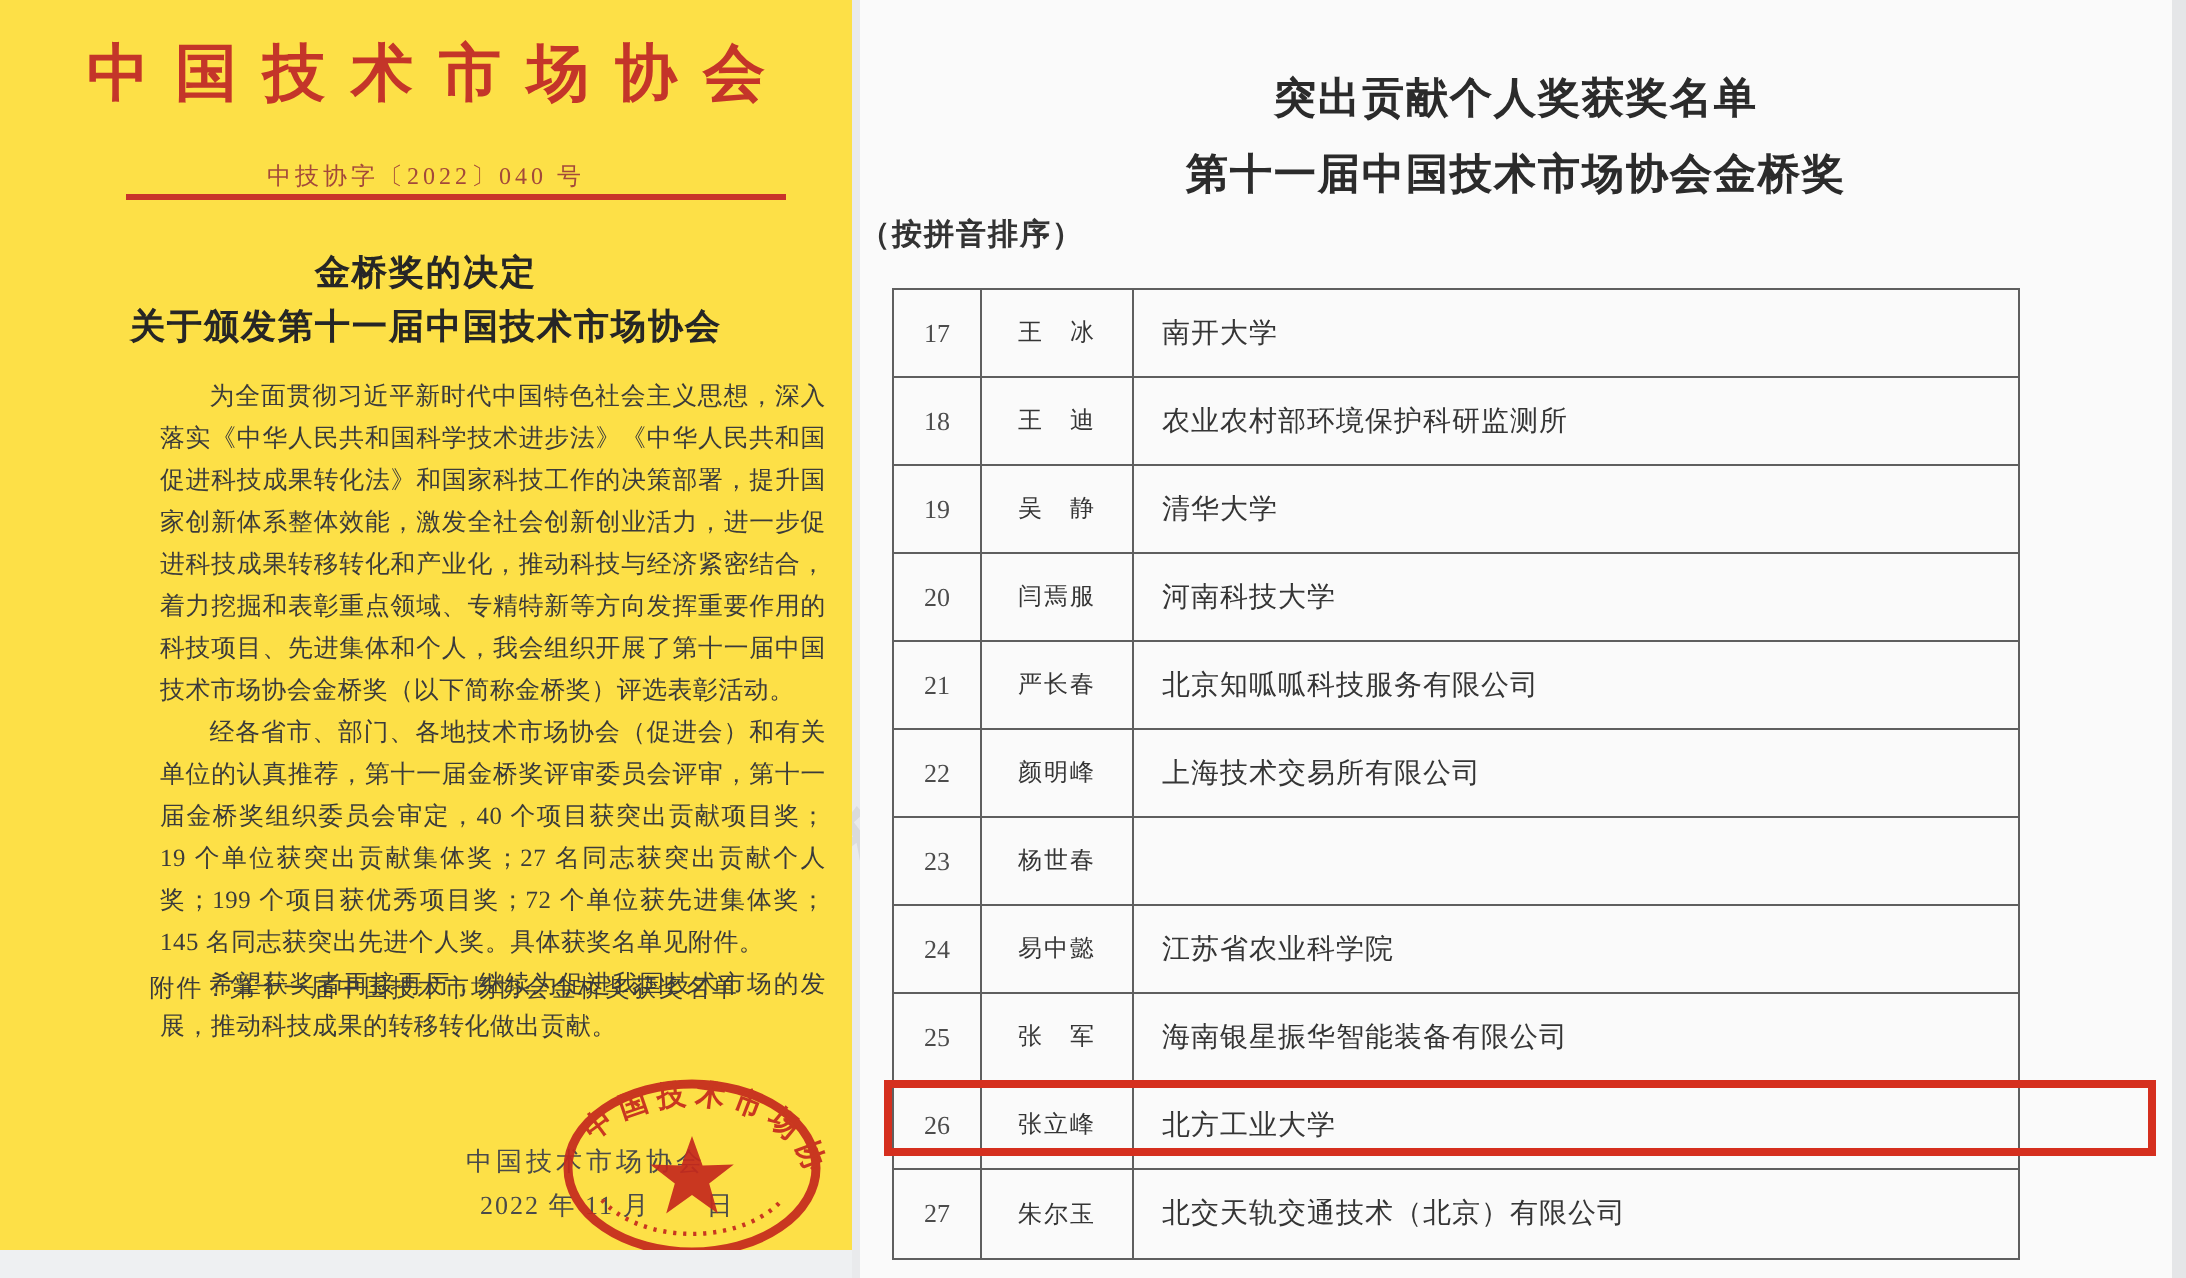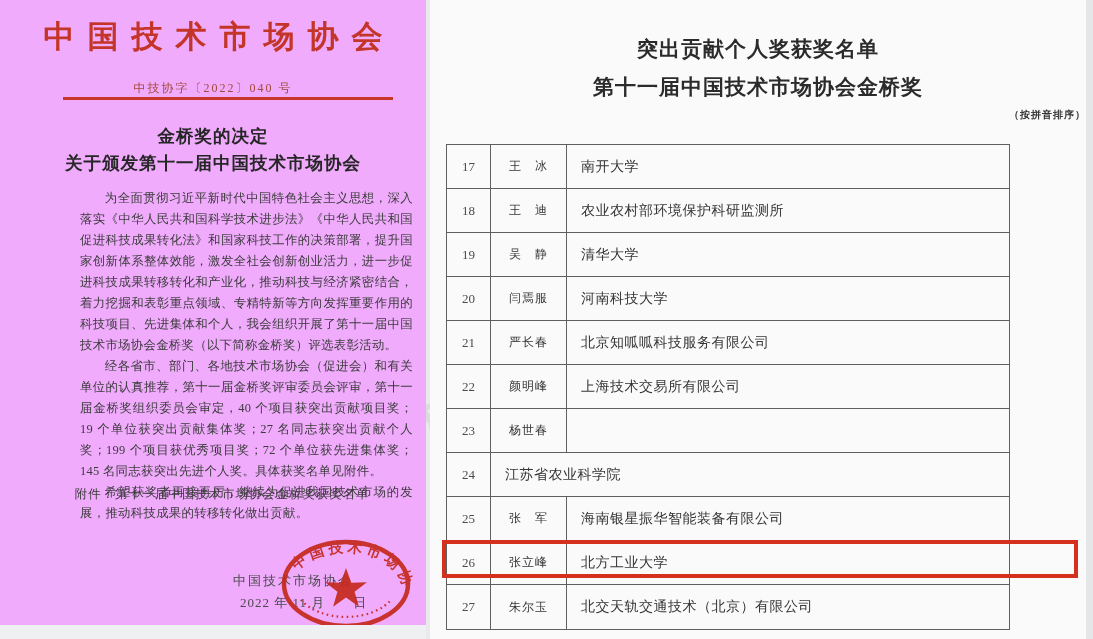--- a/index.html
+++ b/index.html
@@ -5,21 +5,21 @@
   html,body{margin:0;padding:0;}
   body{
     width:1093px;height:639px;position:relative;overflow:hidden;
     background:#e9eaec;
     font-family:"Liberation Serif","DejaVu Serif",serif;
     -webkit-font-smoothing:antialiased;
   }
   
   .page-left{
     position:absolute;left:0;top:0;width:426px;height:625px;
-    background:#f0abfc;overflow:hidden;
+    background:#fde047;overflow:hidden;
   }
   .org-title{
     margin-top:16px;text-align:center;
     font-size:31px;font-weight:700;color:#c43529;
     letter-spacing:13px;text-indent:13px;
   }
   .doc-number{
     margin-top:22px;text-align:center;
     font-size:12px;color:#a3493a;letter-spacing:2px;
   }
@@ -55,22 +55,22 @@
   .page-right{
     position:absolute;left:430px;top:0;width:656px;height:639px;
     background:#fafafa;overflow:hidden;
   }
   .list-title{
     margin-top:30px;text-align:center;
     font-size:21px;font-weight:700;color:#2b2b2b;
     line-height:38px;letter-spacing:1px;
   }
   .list-subtitle{
-    margin-top:2px;text-align:right;
-    font-size:10px;font-weight:700;color:#333;letter-spacing:1px;
+    margin-top:2px;text-align:left;
+    font-size:15px;font-weight:700;color:#333;letter-spacing:1px;
   }
   .award-table{
     position:absolute;left:16px;top:144px;width:564px;
     border:1px solid #5f5f5f;box-sizing:border-box;background:transparent;
   }
   .t-row{display:flex;height:44px;border-bottom:1px solid #5f5f5f;box-sizing:border-box;}
   .t-row:last-child{border-bottom:none;}
   .c-no{
     width:44px;flex:0 0 44px;border-right:1px solid #5f5f5f;box-sizing:border-box;
     display:flex;align-items:center;justify-content:center;
@@ -191,20 +191,21 @@
         <div class="c-org">上海技术交易所有限公司</div>
       </div>
 
       <div class="t-row">
         <div class="c-no">23</div>
         <div class="c-name">杨世春</div>
       </div>
 
       <div class="t-row">
         <div class="c-no">24</div>
+        <div class="c-name">易中懿</div>
         <div class="c-org">江苏省农业科学院</div>
       </div>
 
       <div class="t-row">
         <div class="c-no">25</div>
         <div class="c-name">张　军</div>
         <div class="c-org">海南银星振华智能装备有限公司</div>
       </div>
 
       <div class="t-row">

